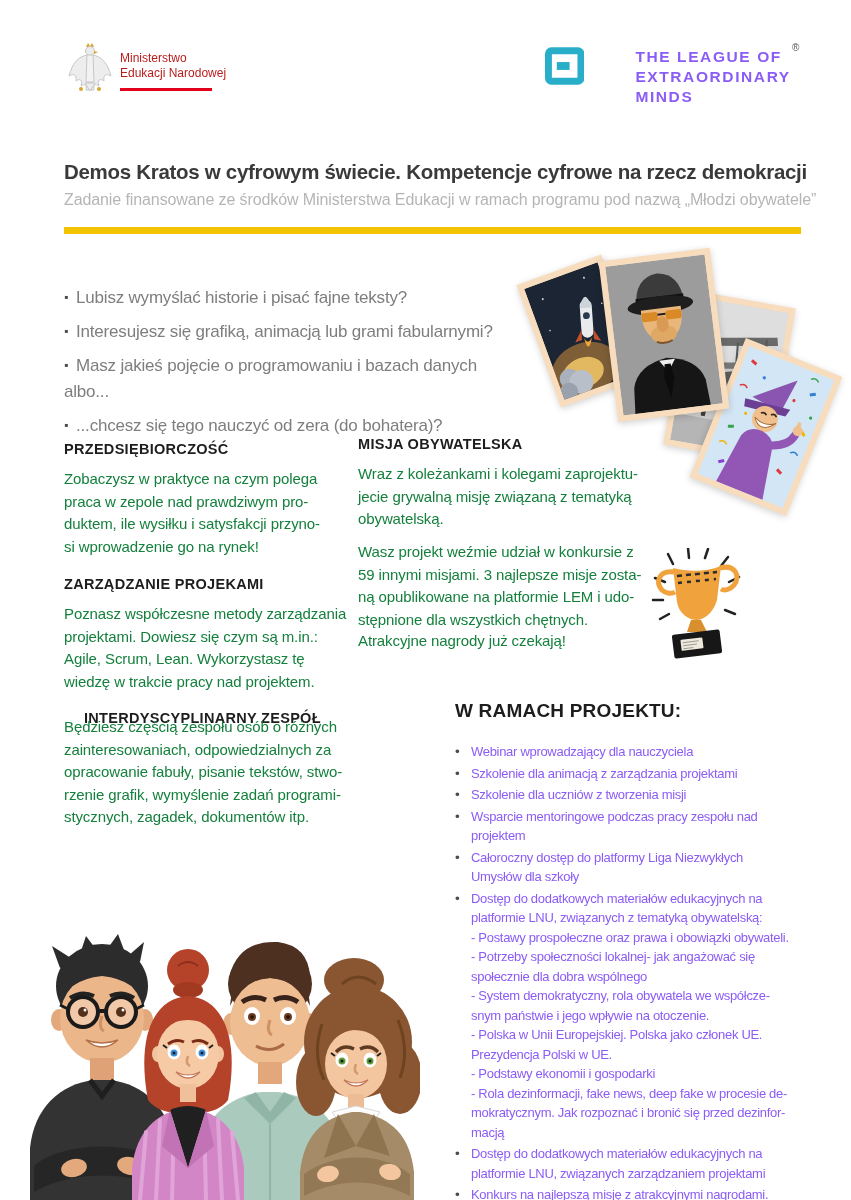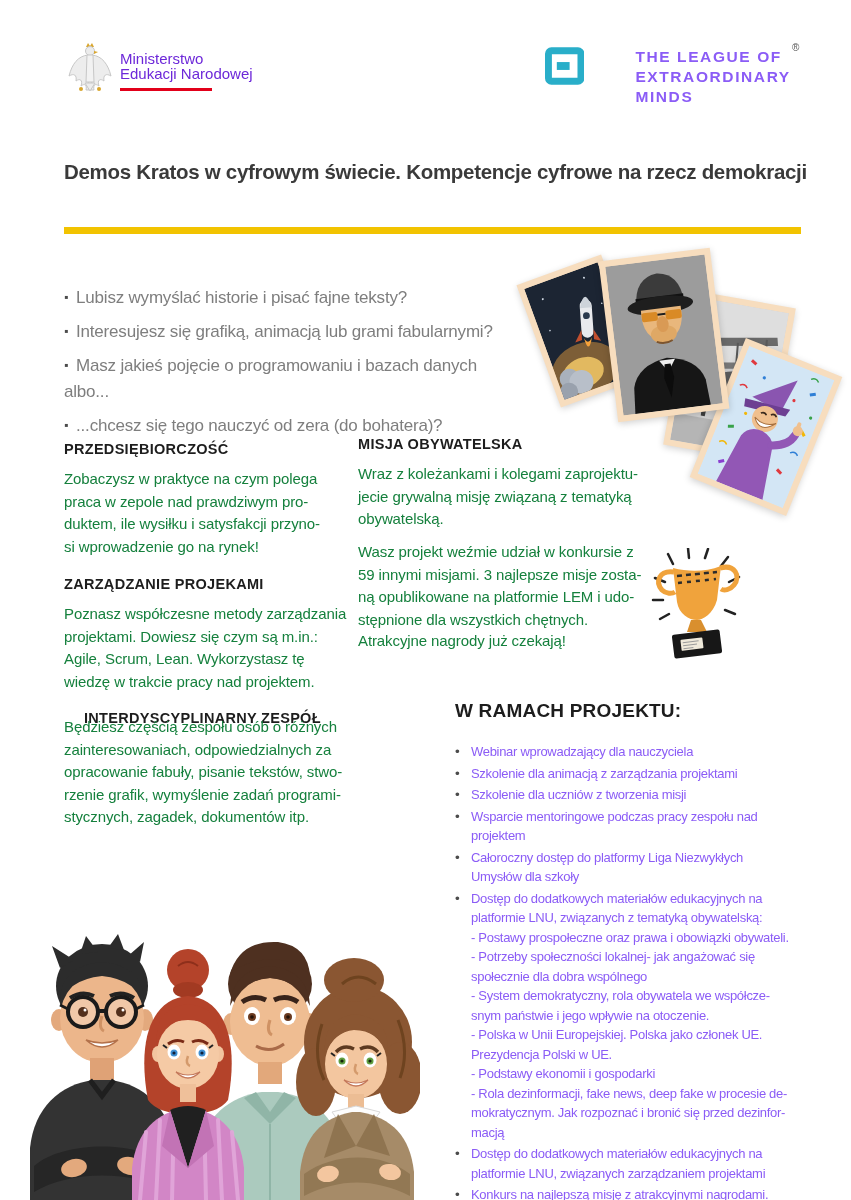--- a/index.html
+++ b/index.html
@@ -6,21 +6,21 @@
   .page{
     position:relative;width:851px;height:1200px;margin:0 auto;
     background:#fff;overflow:hidden;
     font-family:"Liberation Sans",sans-serif;color:#414141;
   }
   .abs{position:absolute;}
   .pre{white-space:pre-line;}
 
   
   .min-logo{left:66px;top:42px;display:flex;gap:8px;}
-  .min-text{font-size:15px;line-height:15px;color:#6d28d9;padding-top:9px;}
+  .min-text{font-size:12px;line-height:15px;color:#b91c1c;padding-top:9px;}
   .red-line{height:3px;width:92px;background:#e2001a;margin-top:7px;}
   .lem-logo{left:545px;top:47px;display:flex;align-items:flex-start;gap:13px;}
   .lem-text{font-size:15.5px;line-height:20px;font-weight:bold;letter-spacing:1.6px;color:#8b5cf6;padding-top:0px;margin-left:38px;}
   .reg{left:792px;top:42px;font-size:10px;color:#555;}
 
   
   .title{left:64px;top:160px;width:760px;font-size:20.5px;font-weight:bold;color:#3a3a3a;letter-spacing:-0.3px;}
   .subtitle{left:64px;top:191px;width:760px;font-size:16px;color:#b5b5b5;letter-spacing:-0.1px;}
   .ybar{left:64px;top:227px;width:737px;height:7px;background:#f2c300;}
 
@@ -84,20 +84,21 @@
       <rect x="12" y="15" width="13" height="8" fill="#29aec9"></rect>
     </svg>
     <div class="lem-text">
       <div>THE LEAGUE OF</div>
       <div>EXTRAORDINARY MINDS</div>
     </div>
   </div>
   <div class="abs reg">®</div>
 
   <div class="abs title">Demos Kratos w cyfrowym świecie. Kompetencje cyfrowe na rzecz demokracji</div>
+  <div class="abs subtitle">Zadanie finansowane ze środków Ministerstwa Edukacji w ramach programu pod nazwą „Młodzi obywatele”</div>
   <div class="abs ybar"></div>
 
   <div class="abs intro">
     <div class="intro-item"><span class="sq">▪</span><span class="pre">Lubisz wymyślać historie i pisać fajne teksty?</span></div>
     <div class="intro-item"><span class="sq">▪</span><span class="pre">Interesujesz się grafiką, animacją lub grami fabularnymi?</span></div>
     <div class="intro-item"><span class="sq">▪</span><span class="pre">Masz jakieś pojęcie o programowaniu i bazach danych
 albo...</span></div>
     <div class="intro-item"><span class="sq">▪</span><span class="pre">...chcesz się tego nauczyć od zera (do bohatera)?</span></div>
   </div>
 

